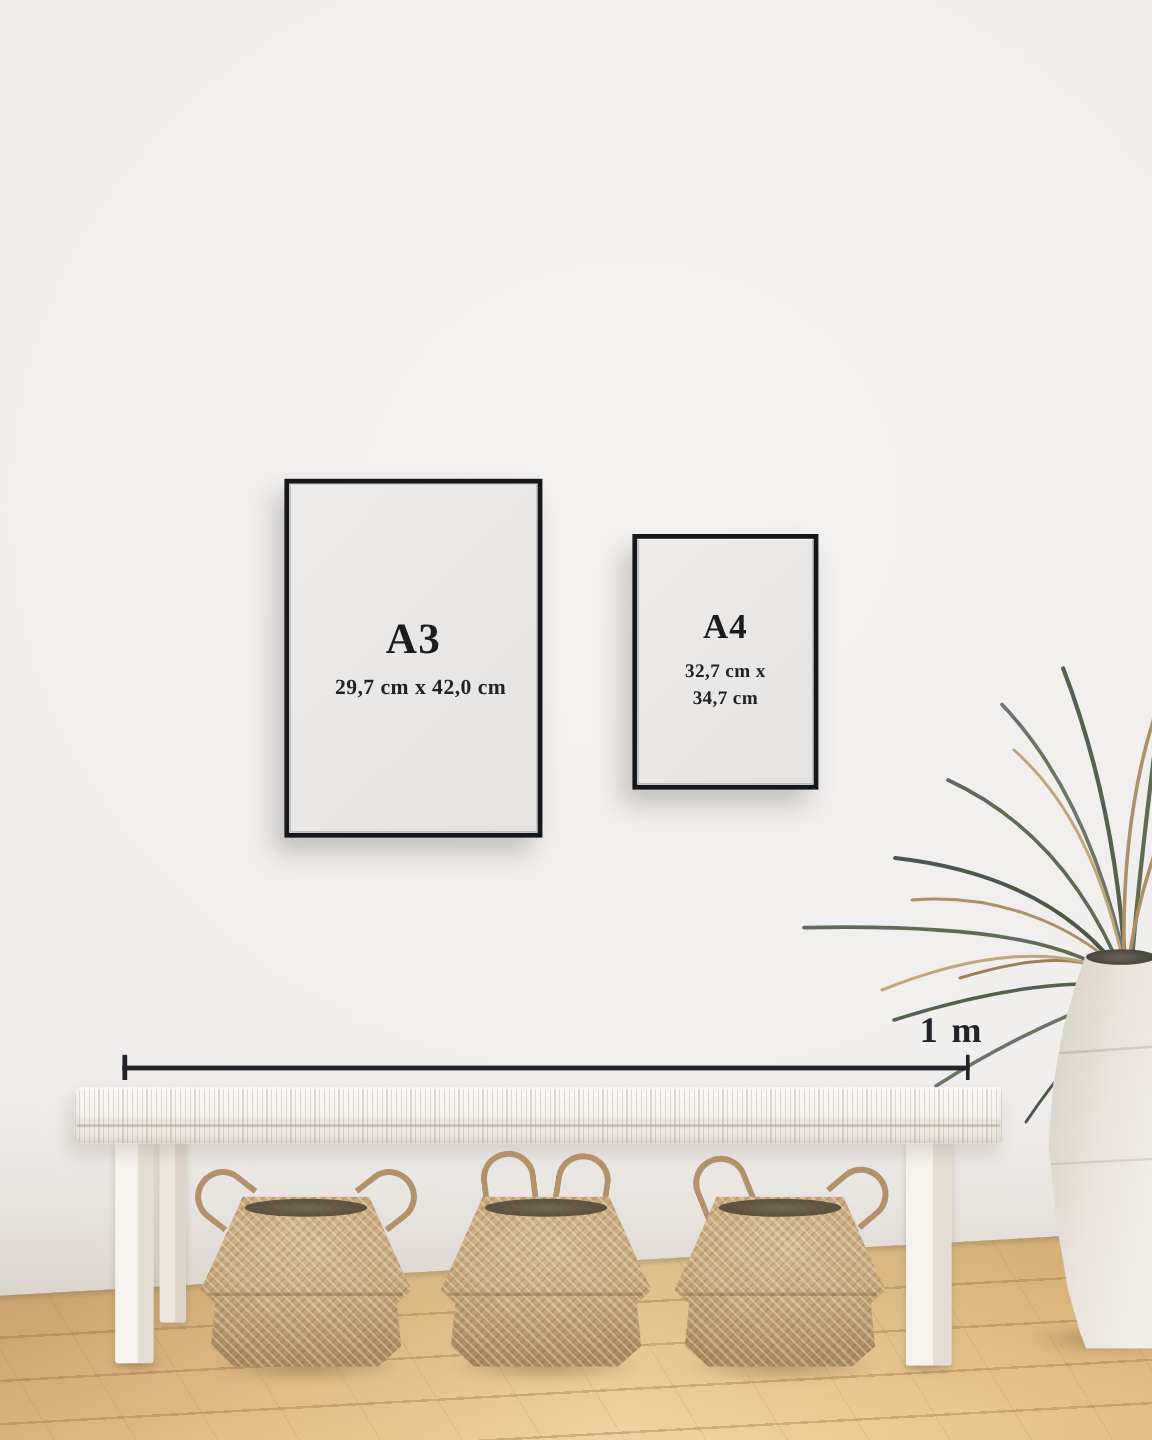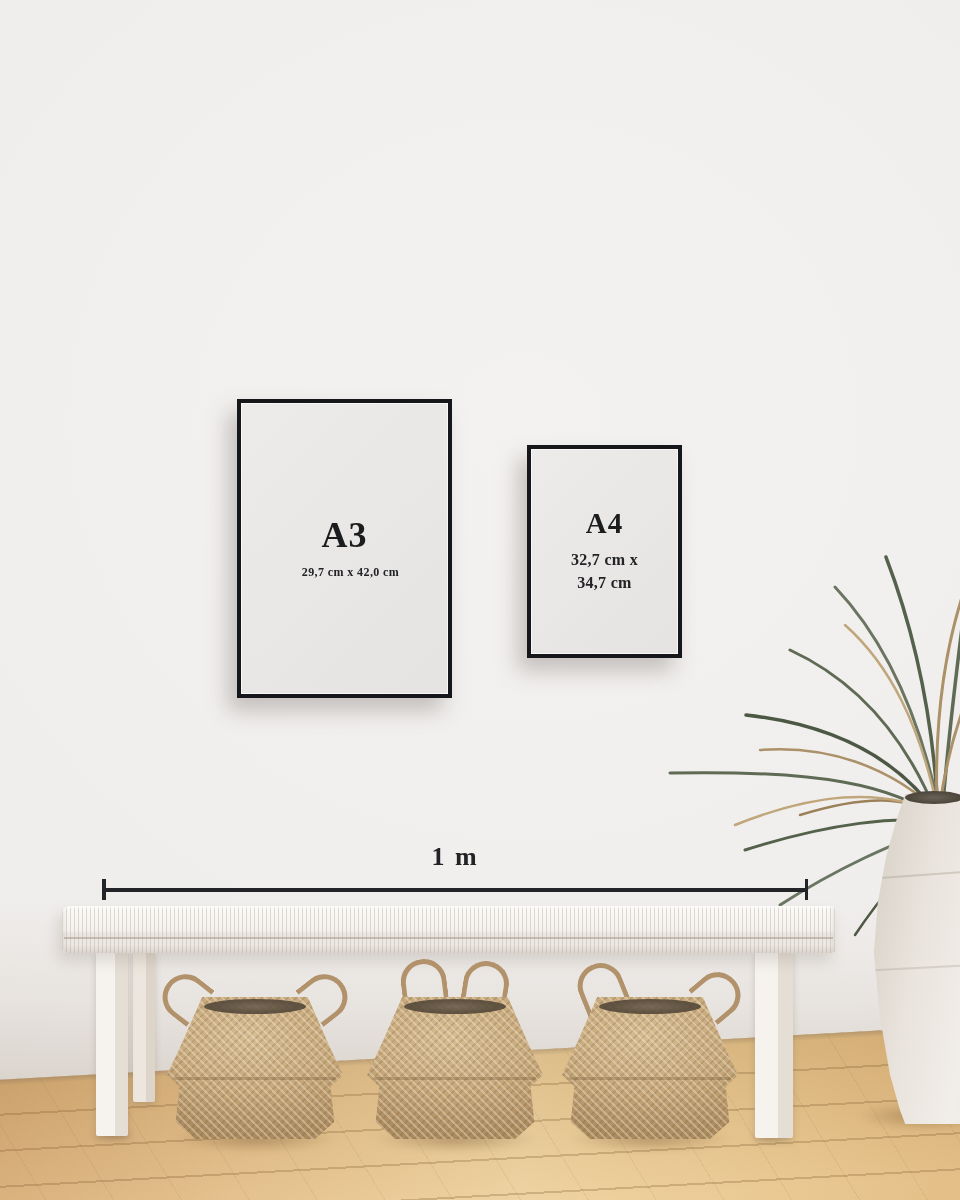--- a/index.html
+++ b/index.html
@@ -37,31 +37,31 @@
     background:linear-gradient(135deg,#edebe9 0%,#e9e7e5 55%,#e5e3e1 100%);
     display:flex;flex-direction:column;align-items:center;justify-content:center;
     color:#1b1c1e;text-align:center;
   }
   .frame-a3{left:237px;top:399px;width:215px;height:299px;}
   .frame-a4{left:492px;top:445px;width:155px;height:213px;margin-left:35px;}
   .size-label{font-weight:800;letter-spacing:1px;}
   .frame-a3 .size-label{font-size:36px;line-height:1;}
   .frame-a4 .size-label{font-size:29px;line-height:1;}
   .size-dims{font-weight:700;color:#222326;}
-  .frame-a3 .size-dims{font-size:12px;margin-top:12px;letter-spacing:0.4px;margin-left:12px;}
+  .frame-a3 .size-dims{font-size:18px;margin-top:12px;letter-spacing:0.4px;margin-left:12px;}
   .frame-a4 .size-dims{font-size:16px;margin-top:10px;line-height:1.45;letter-spacing:0.3px;}
   
   .ruler{position:absolute;left:102px;top:888px;width:706px;height:4px;}
   .ruler-line{position:absolute;left:0;top:0;width:100%;height:3.5px;background:#232428;}
   .ruler-tick{position:absolute;top:-9px;width:3.5px;height:21px;background:#232428;}
   .ruler-tick.left{left:0;}
   .ruler-tick.right{right:0;}
   .ruler-label{
-    position:absolute;left:0;top:-46px;width:100%;text-align:center;
-    font-size:26px;font-weight:600;color:#222326;letter-spacing:2px;
+    position:absolute;left:12px;top:-46px;width:100%;text-align:right;
+    font-size:30px;font-weight:600;color:#222326;letter-spacing:2px;
   }
   
   .bench-top{
     position:absolute;left:62px;top:906px;width:773px;height:47px;
     border-radius:7px 3px 3px 5px;
     background:
       repeating-linear-gradient(90deg, rgba(196,188,176,0.55) 0 1px, rgba(255,255,255,0) 1px 4px),
       linear-gradient(to bottom,#fbfaf8 0%,#f5f2ee 52%,#e9e5df 60%,#f2eee9 100%);
     box-shadow:inset 0 -4px 6px rgba(150,138,124,0.28), inset 0 2px 2px rgba(255,255,255,0.8), -4px 8px 14px rgba(132,119,103,0.22);
   }

